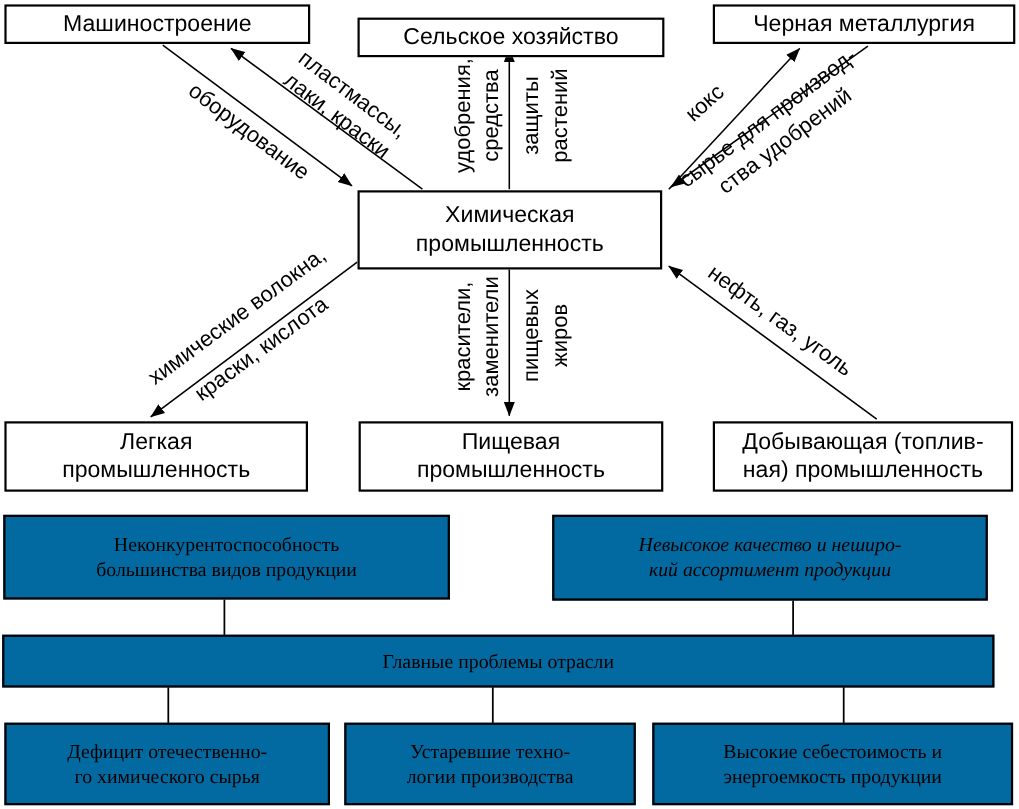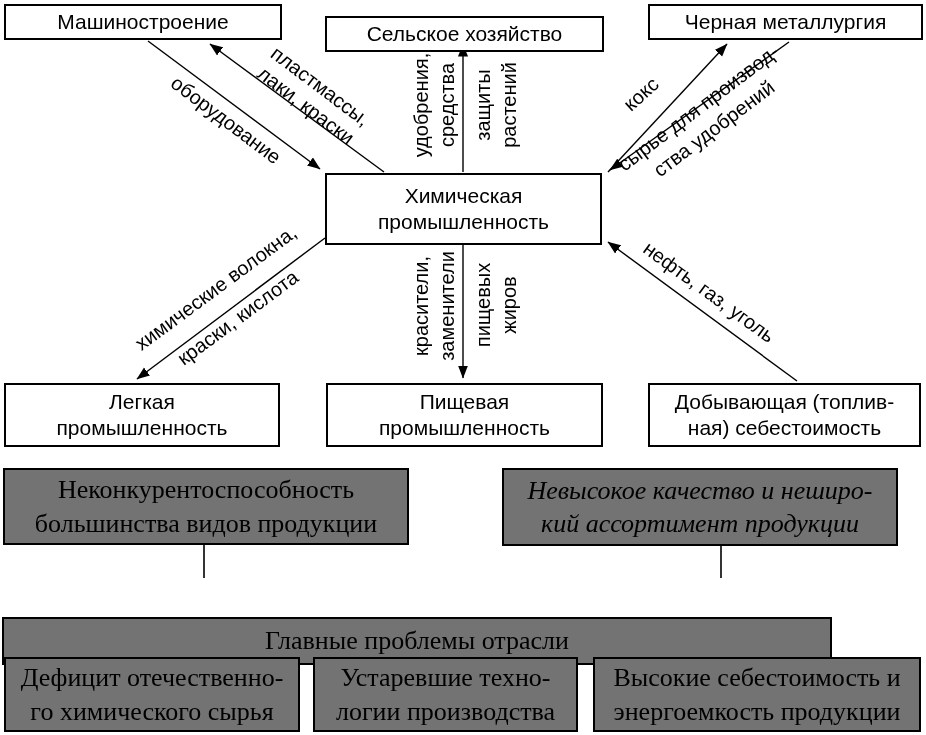--- a/index.html
+++ b/index.html
@@ -24,28 +24,28 @@
     text-align: center;
     white-space: pre-line;
     font-family: "Liberation Sans", sans-serif;
     font-size: 21px;
     line-height: 1.25;
   }
   .pnode {
     position: absolute;
     box-sizing: border-box;
     border: 2px solid #000;
-    background: #737373;
+    background: #0369a1;
     display: flex;
     align-items: center;
     justify-content: center;
     text-align: center;
     white-space: pre-line;
     font-family: "Liberation Serif", serif;
-    font-size: 26px;
+    font-size: 18px;
     line-height: 1.27;
   }
   .flow {
     position: absolute;
     white-space: pre-line;
     text-align: center;
     font-family: "Liberation Sans", sans-serif;
     font-size: 20px;
     line-height: 1.22;
   }
@@ -88,21 +88,21 @@
   <div class="node" style="left:4px; top:4px; width:278px; height:36px;">Машиностроение</div>
   <div class="node" style="left:325px; top:16px; width:279px; height:36px;">Сельское хозяйство</div>
   <div class="node" style="left:648px; top:4px; width:275px; height:36px;">Черная металлургия</div>
   <div class="node" style="left:325px; top:173px; width:277px; height:72px;">Химическая
 промышленность</div>
   <div class="node" style="left:4px; top:383px; width:276px; height:64px;text-align:center;">Легкая
 промышленность</div>
   <div class="node" style="left:326px; top:383px; width:277px; height:64px;">Пищевая
 промышленность</div>
   <div class="node" style="left:648px; top:383px; width:273px; height:64px;">Добывающая (топлив-
-ная) себестоимость</div>
+ная) промышленность</div>
 
   <div class="flow" style="left:226px; top:120px; transform:translate(-50%,-50%) rotate(37deg);">оборудование</div>
   <div class="flow" style="left:313px; top:96px; transform:translate(-50%,-50%) rotate(37deg);">пластмассы,
 лаки, краски</div>
   <div class="flow" style="left:434px; top:105px; line-height:1.3; transform:translate(-50%,-50%) rotate(-90deg);">удобрения,
 средства</div>
   <div class="flow" style="left:496px; top:105px; line-height:1.3; transform:translate(-50%,-50%) rotate(-90deg);">защиты
 растений</div>
   <div class="flow" style="left:641px; top:94px; transform:translate(-50%,-50%) rotate(-42deg);">кокс</div>
   <div class="flow" style="left:706px; top:118px; line-height:1.3; transform:translate(-50%,-50%) rotate(-37deg);">сырье для производ-
@@ -112,21 +112,21 @@
   <div class="flow" style="left:434px; top:306px; line-height:1.3; transform:translate(-50%,-50%) rotate(-90deg);">красители,
 заменители</div>
   <div class="flow" style="left:496px; top:305px; line-height:1.3; transform:translate(-50%,-50%) rotate(-90deg);">пищевых
 жиров</div>
   <div class="flow" style="left:709px; top:292px; transform:translate(-50%,-50%) rotate(36deg);">нефть, газ, уголь</div>
 
   <div class="pnode" style="left:3px; top:468px; width:406px; height:77px;">Неконкурентоспособность
 большинства видов продукции</div>
   <div class="pnode" style="left:502px; top:468px; width:396px; height:78px;font-style:italic;">Невысокое качество и неширо-
 кий ассортимент продукции</div>
-  <div class="pnode" style="left:2px; top:577px; width:830px; height:48px;margin-top:40px;">Главные проблемы отрасли</div>
+  <div class="pnode" style="left:2px; top:577px; width:902px; height:48px;">Главные проблемы отрасли</div>
   <div class="pnode" style="left:4px; top:657px; width:296px; height:75px;">Дефицит отечественно-
 го химического сырья</div>
   <div class="pnode" style="left:313px; top:657px; width:265px; height:75px;">Устаревшие техно-
 логии производства</div>
   <div class="pnode" style="left:593px; top:657px; width:328px; height:75px;">Высокие себестоимость и
 энергоемкость продукции</div>
 
 </div>
 
 </body></html>

